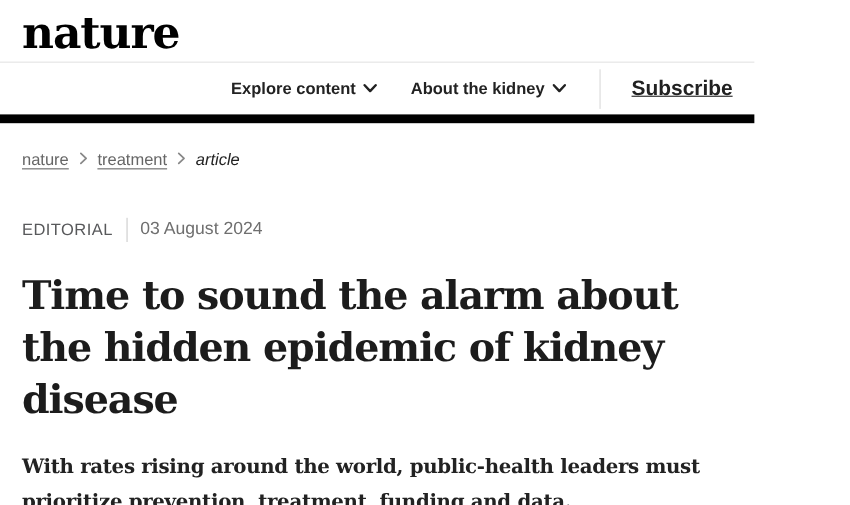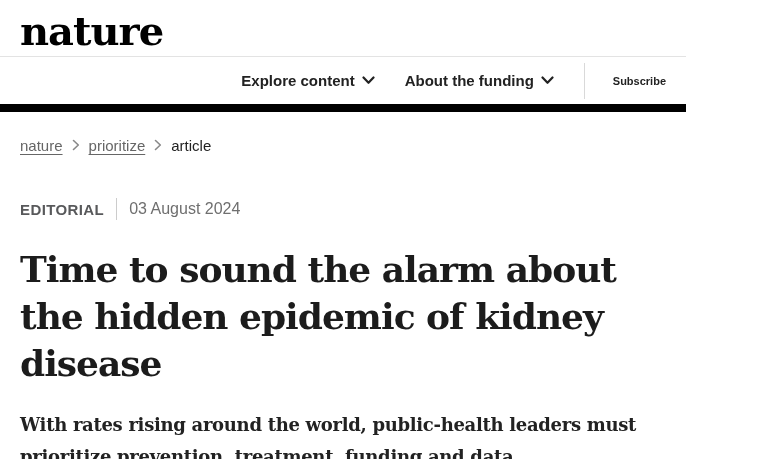--- a/index.html
+++ b/index.html
@@ -48,26 +48,27 @@
     white-space: nowrap;
   }
   .nav-item svg { display: block; }
   .nav-sep {
     width: 1px;
     height: 36px;
     background: #d9d9d9;
     margin: 0 0 0 0;
   }
   .subscribe {
-    font-size: 11px;
+    font-size: 19px;
     font-weight: 700;
     color: #222222;
     margin-left: 28px;
     cursor: pointer;
     white-space: nowrap;
+    text-decoration: underline;
   }
 
   .black-bar {
     height: 8px;
     background: #000000;
     width: 100%;
   }
 
   
   .breadcrumb {
@@ -77,33 +78,33 @@
     padding: 0 20px;
     margin-top: 25px;
     font-size: 15px;
   }
   .crumb-link {
     color: #666666;
     text-decoration: underline;
     text-underline-offset: 3px;
     cursor: pointer;
   }
-  .crumb-current { color: #222222; }
+  .crumb-current { color: #222222; font-style: italic; }
   .crumb-sep { display: block; }
 
   
   .article-meta {
     display: flex;
     align-items: center;
     padding: 0 20px;
     margin-top: 44px;
   }
   .kicker {
     font-size: 15px;
-    font-weight: 700;
+    font-weight: 400;
     letter-spacing: 0.4px;
     color: #58595b;
     text-transform: uppercase;
   }
   .meta-sep {
     width: 1px;
     height: 22px;
     background: #cccccc;
     margin: 0 12px;
   }
@@ -146,41 +147,41 @@
   <div class="nav-row">
     <div class="nav-item">
       <span>Explore content</span>
       <span>
         <svg width="13" height="9" viewBox="0 0 13 9">
             <polyline points="1.5,1.5 6.5,6.8 11.5,1.5" fill="none" stroke="#222222" stroke-width="2.2" stroke-linecap="round" stroke-linejoin="round"></polyline>
           </svg>
       </span>
     </div>
     <div class="nav-item">
-      <span>About the funding</span>
+      <span>About the kidney</span>
       <span>
         <svg width="13" height="9" viewBox="0 0 13 9">
             <polyline points="1.5,1.5 6.5,6.8 11.5,1.5" fill="none" stroke="#222222" stroke-width="2.2" stroke-linecap="round" stroke-linejoin="round"></polyline>
           </svg>
       </span>
     </div>
     <div class="nav-sep"></div>
     <div class="subscribe">Subscribe</div>
   </div>
 
   <div class="black-bar"></div>
 
   <div class="breadcrumb">
     <span class="crumb-link">nature</span>
     <span class="crumb-sep">
       <svg width="8" height="12" viewBox="0 0 8 12">
           <polyline points="1.5,1.5 6.3,6 1.5,10.5" fill="none" stroke="#888888" stroke-width="1.6" stroke-linecap="round" stroke-linejoin="round"></polyline>
         </svg>
     </span>
-    <span class="crumb-link">prioritize</span>
+    <span class="crumb-link">treatment</span>
     <span class="crumb-sep">
       <svg width="8" height="12" viewBox="0 0 8 12">
           <polyline points="1.5,1.5 6.3,6 1.5,10.5" fill="none" stroke="#888888" stroke-width="1.6" stroke-linecap="round" stroke-linejoin="round"></polyline>
         </svg>
     </span>
     <span class="crumb-current">article</span>
   </div>
 
   <div class="article-meta">
     <span class="kicker">EDITORIAL</span>

